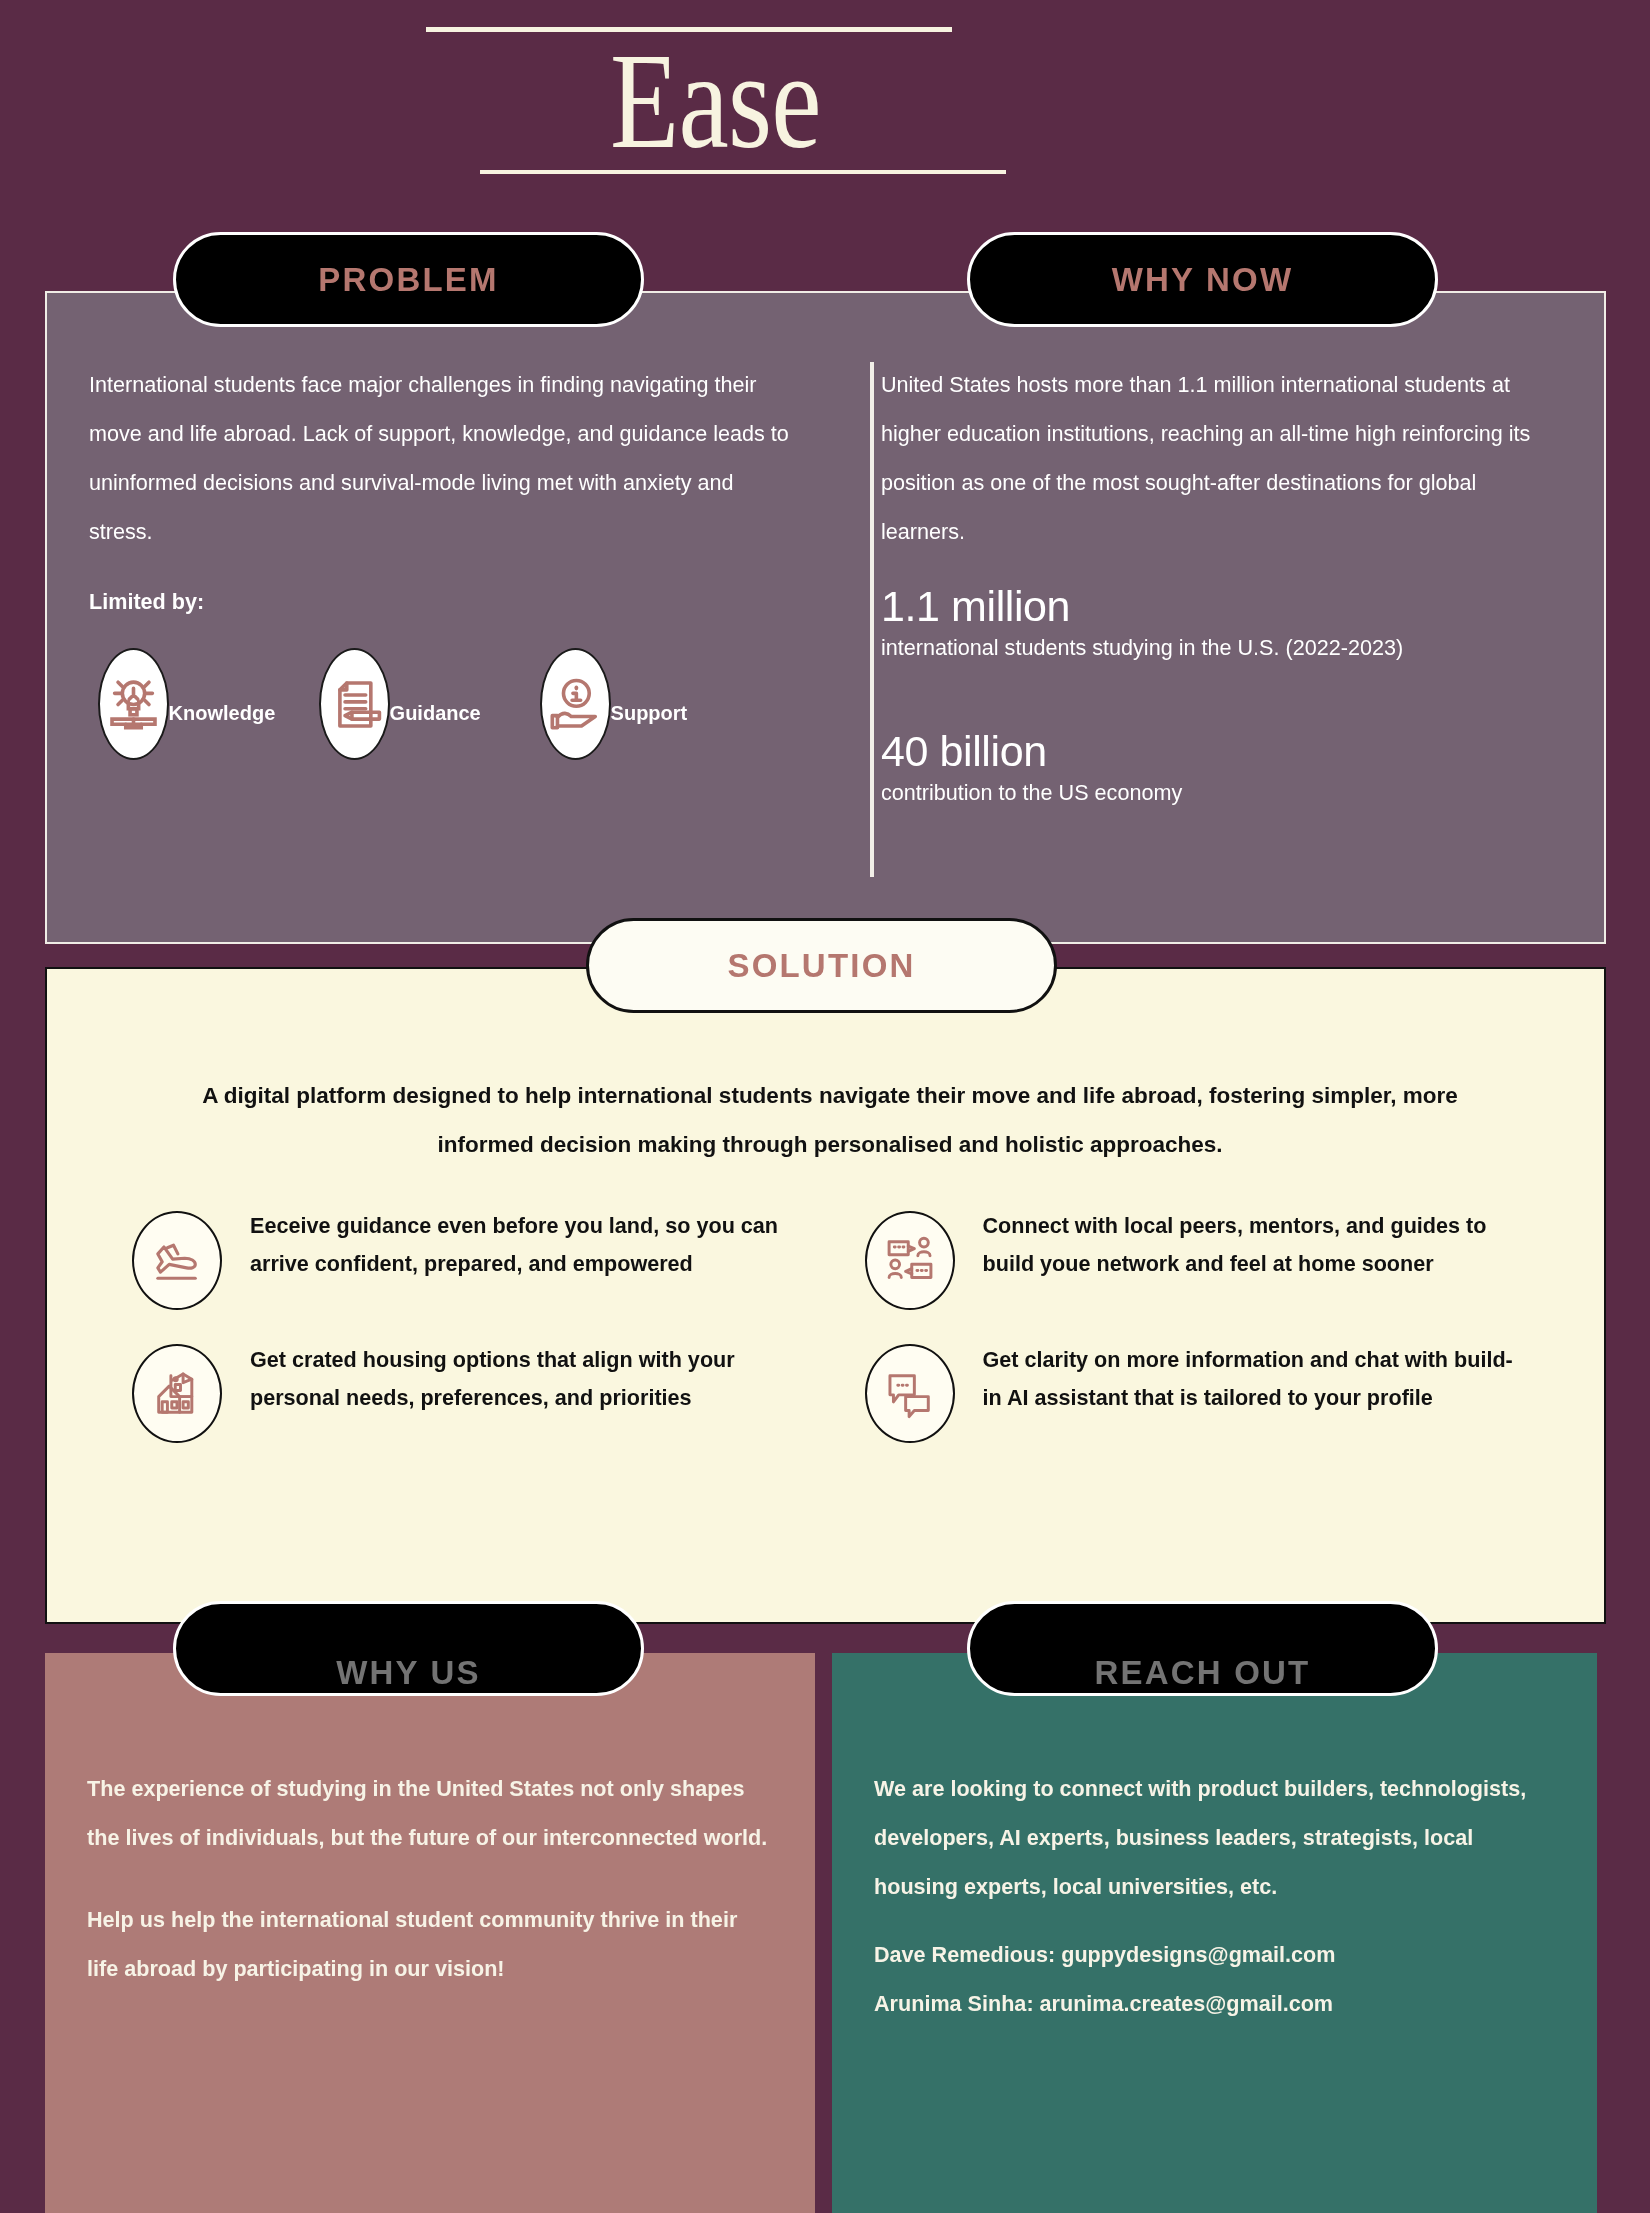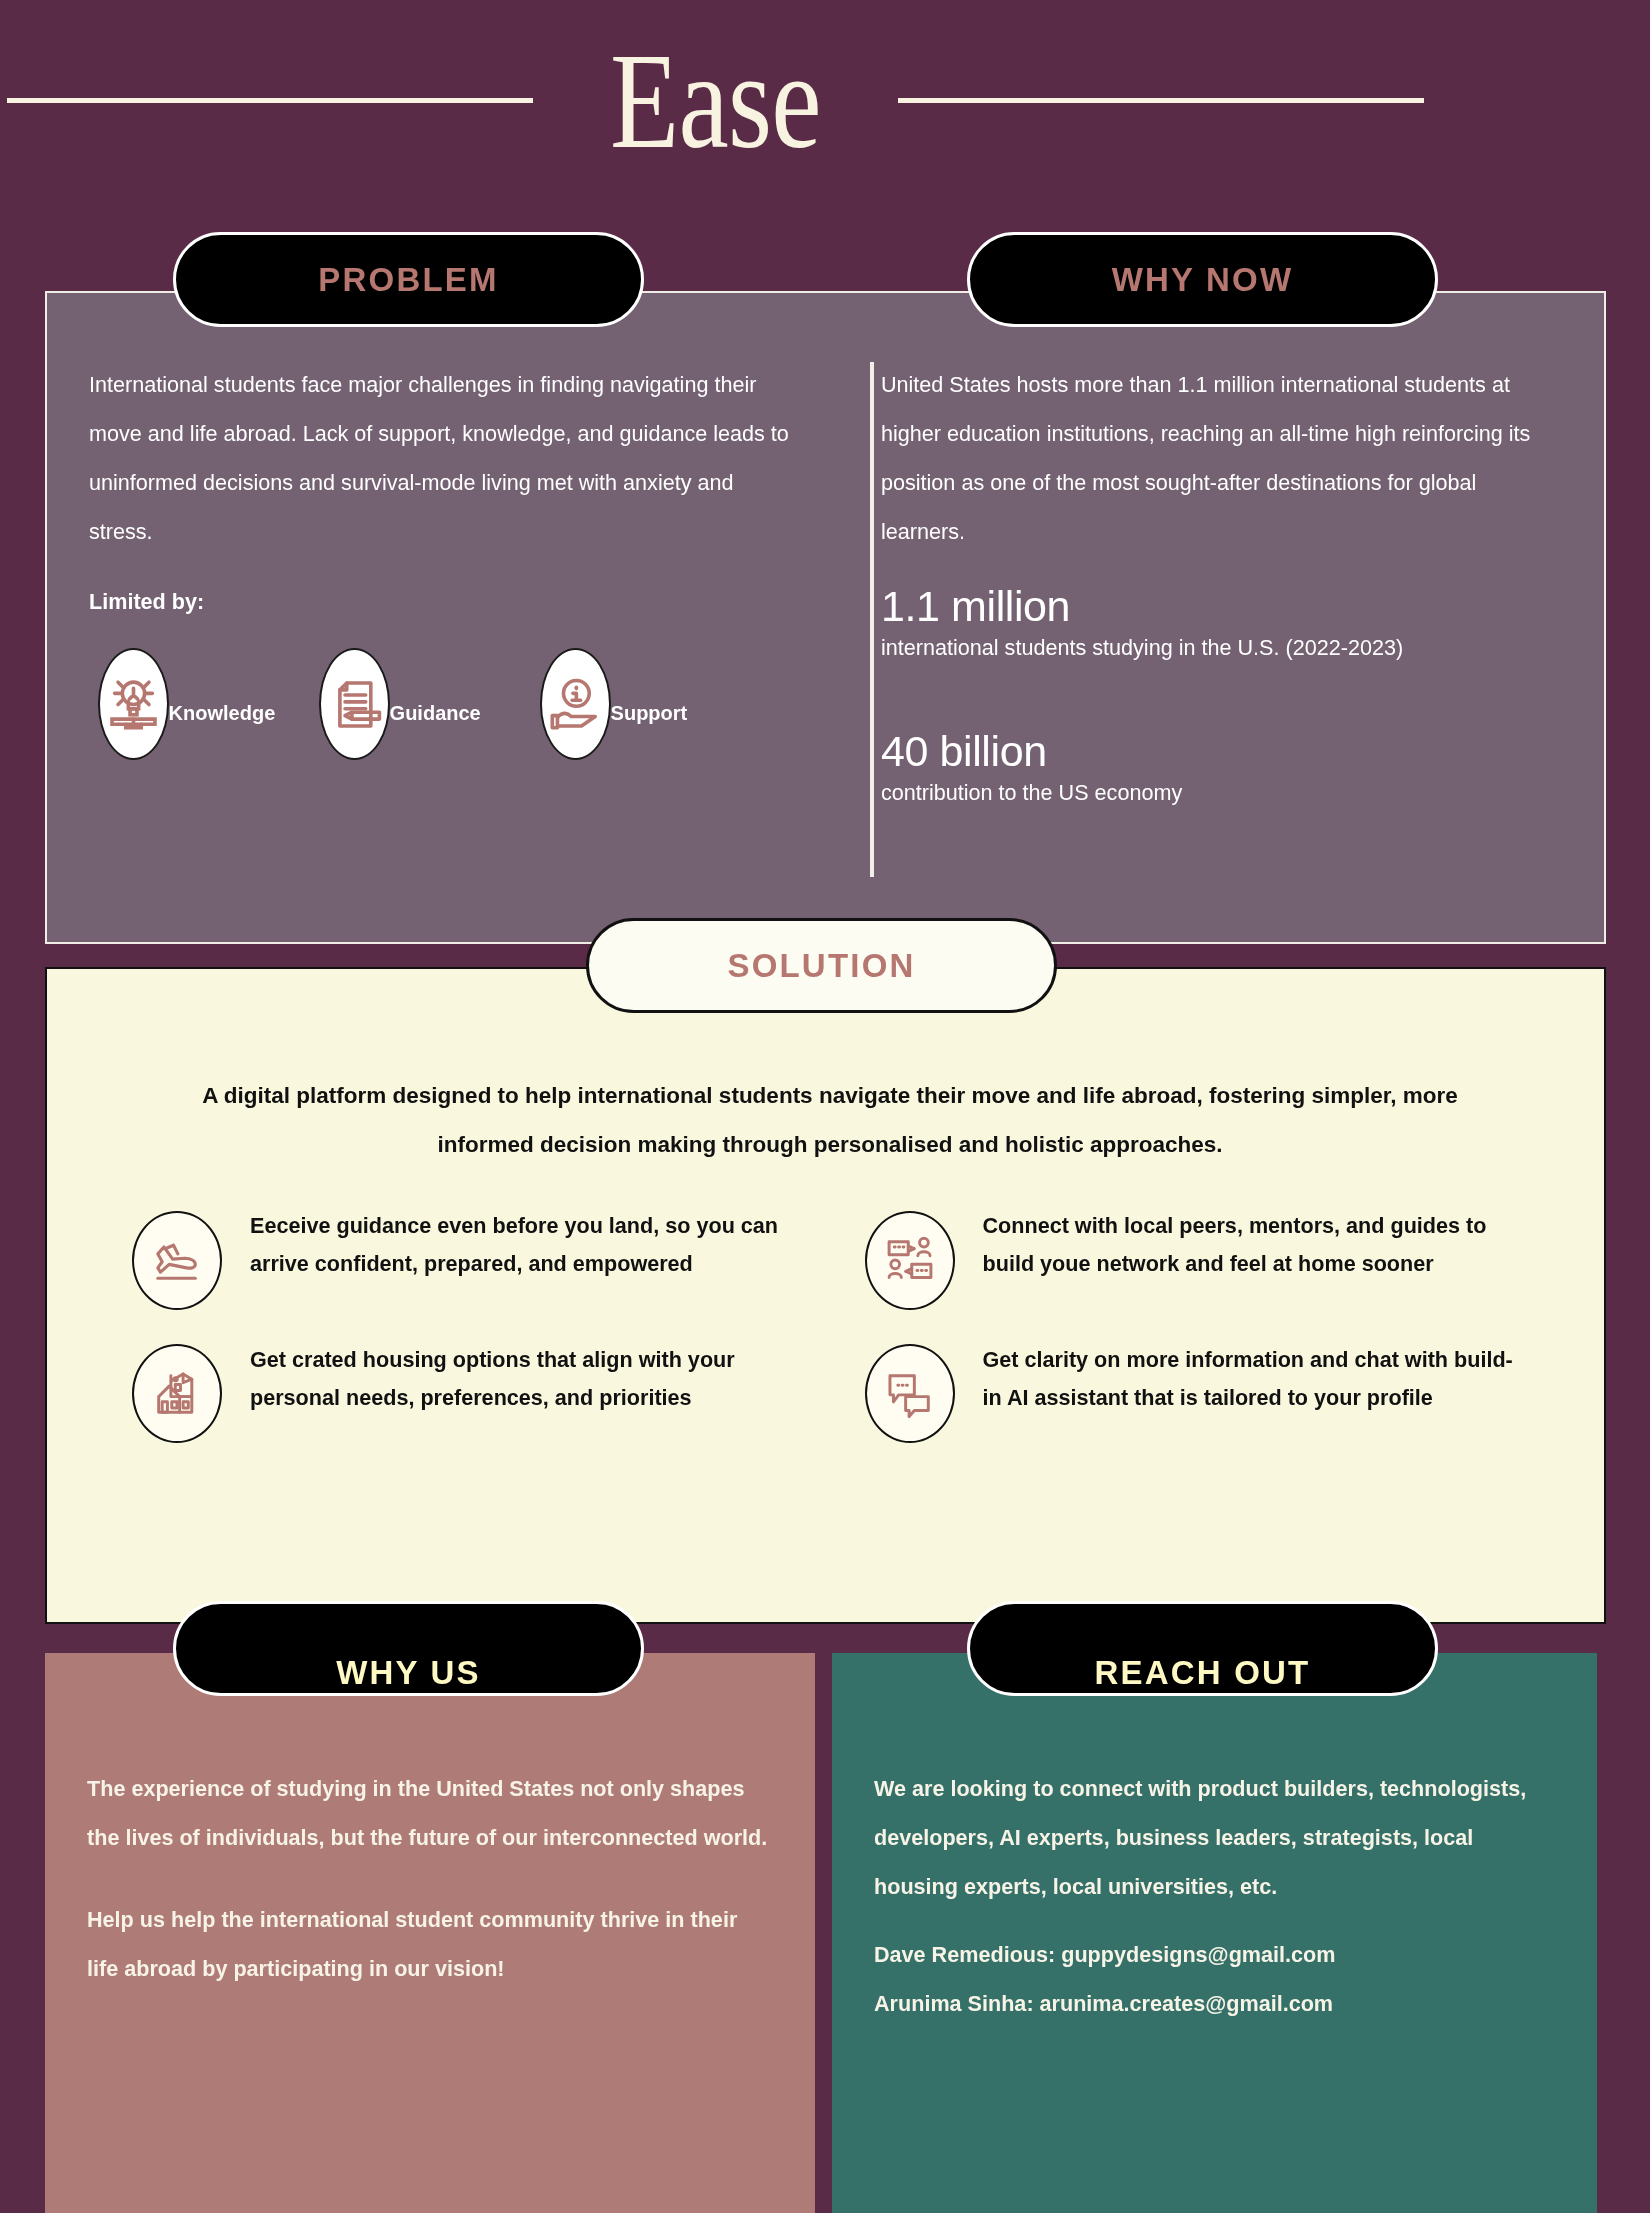--- a/index.html
+++ b/index.html
@@ -21,20 +21,21 @@
 
   
   .header {
     position: absolute;
     top: 0; left: 0;
     width: 1431px;
     height: 201px;
     display: flex;
     align-items: center;
     justify-content: center;
+    flex-direction: column;
   }
   .rule {
     height: 4.3px;
     background: #F7F3E0;
     flex: 0 0 auto;
   }
   .rule-left  { width: 526px; margin-right: 54px; }
   .rule-right { width: 526px; margin-left: 54px; }
   .brand-title {
     font-family: "Liberation Serif", "DejaVu Serif", serif;
@@ -64,21 +65,21 @@
   .pill-light {
     background: #FDFCF3;
     border: 3.5px solid #111111;
   }
   .pill-text {
     font-weight: bold;
     font-size: 33px;
     letter-spacing: 2.2px;
   }
   .rose-text  { color: #B5776F; }
-  .white-text { color: #fef9c3; margin-top: 48px; }
+  .white-text { color: #737373; margin-top: 48px; }
 
   #pill-problem  { left: 173px;  top: 232px;  width: 471px; height: 95px; }
   #pill-whynow   { left: 967px; top: 232px;  width: 471px; height: 95px; }
   #pill-solution { left: 586px;  top: 918px; width: 471px; height: 95px; }
   #pill-whyus    { left: 173px;  top: 1601px; width: 471px; height: 95px; }
   #pill-reachout { left: 967px; top: 1601px; width: 471px; height: 95px; }
 
   
   .panel-top {
     position: absolute;

